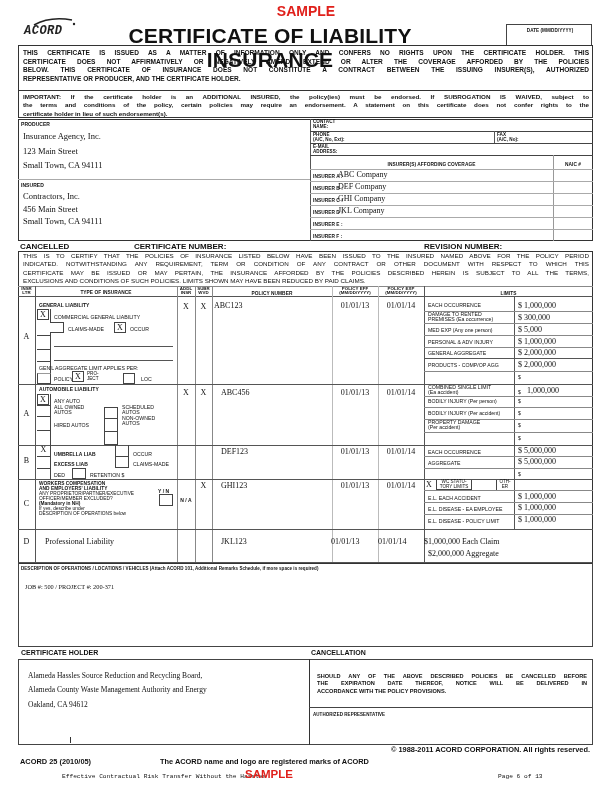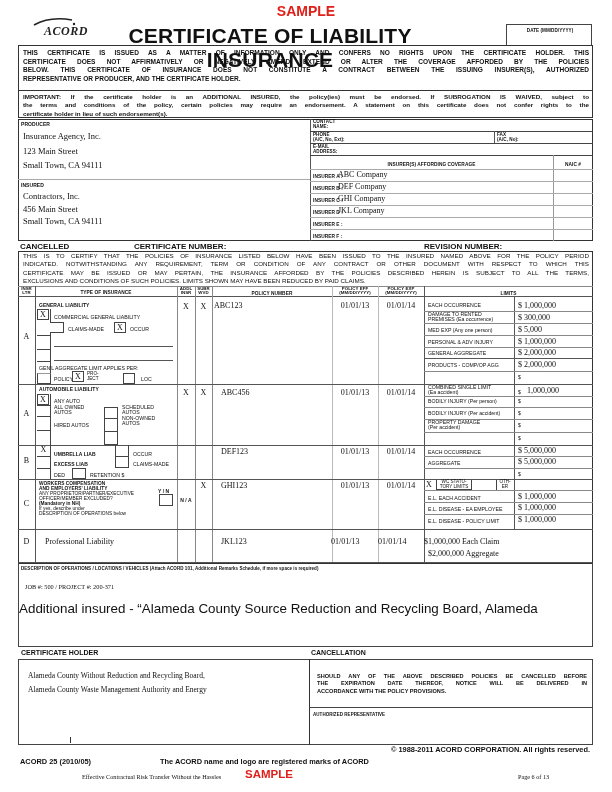--- a/index.html
+++ b/index.html
@@ -1,19 +1,19 @@
 <!DOCTYPE html>
 <html><head>
 <meta charset="utf-8">
 <style>
   * { box-sizing: border-box; margin: 0; padding: 0; }
   html, body { width: 612px; height: 792px; background: #fff; overflow: hidden; }
   body { position: relative; font-family: "Liberation Sans", sans-serif; color: #111; }
   .abs { position: absolute; }
-  .serif { font-family: Liberation Serif, serif; margin-left: 20px; }
+  .serif { font-family: Liberation Mono, monospace; }
   .b { font-weight: bold; }
   .sample { color: #e0201b; font-weight: bold; font-family: "Liberation Sans", sans-serif; }
   .box { position: absolute; border: 1px solid #555; }
   .hl { position: absolute; height: 0; border-top: 1px solid #777; }
   .vl { position: absolute; width: 0; border-left: 1px solid #777; }
   .lbl { position: absolute; font-size: 5px; font-weight: bold; line-height: 5.2px; letter-spacing: 0.05px; }
   .sm { position: absolute; font-size: 5.2px; line-height: 5.6px; }
   .val { position: absolute; font-family: "Liberation Serif", serif; font-size: 8px; line-height: 9px; }
   .cb { position: absolute; width: 12px; height: 11px; border: 1px solid #444; font-family: "Liberation Serif", serif; font-size: 8px; text-align: center; line-height: 10px; background: #fff; }
   .just { text-align: justify; text-align-last: justify; }
@@ -370,32 +370,32 @@
   <div class="val" style="left:378px;top:537px;">01/01/14</div>
   <div class="val" style="left:424px;top:537px;">$1,000,000 Each Claim</div>
   <div class="val" style="left:428px;top:549px;">$2,000,000 Aggregate</div>
 </div>
 
 <div class="hl" style="left:18px;top:562px;width:575px;border-color:#555;"></div>
 <div class="box" style="left:18px;top:562px;width:575px;height:85px;border-color:#444;border-top:none;"></div>
 <div class="lbl" style="left:21px;top:566px;font-size:4.5px;">DESCRIPTION OF OPERATIONS / LOCATIONS / VEHICLES  (Attach ACORD 101, Additional Remarks Schedule, if more space is required)</div>
 <div class="val" style="left:25px;top:582px;font-size:6.3px;">JOB #: 500 / PROJECT #: 200-371</div>
 <div class="abs" style="left:19px;top:600px;font-size:13.4px;line-height:17.5px;">
-  <div>Additional insured - “Alameda County Source Reduction and Recycling Board, Alameda</div>
 </div>
 
 <div class="abs b" style="left:21px;top:649px;font-size:7px;">CERTIFICATE HOLDER</div>
 <div class="abs b" style="left:311px;top:649px;font-size:7px;">CANCELLATION</div>
 <div class="box" style="left:18px;top:659px;width:575px;height:86px;border-color:#444;"></div>
 <div class="vl" style="left:309px;top:659px;height:86px;border-color:#333;border-left-width:1.5px;"></div>
 <div class="hl" style="left:309px;top:707px;width:284px;border-color:#444;"></div>
 
 <div class="val" style="left:28px;top:669px;font-size:7.5px;line-height:14.4px;">
-  <div>Alameda County Without Reduction and Recycling Board,</div>
+  <div>Alameda Hassles Source Reduction and Recycling Board,</div>
   <div>Alameda County Waste Management Authority and Energy</div>
+  <div>Oakland, CA 94612</div>
 </div>
 <div class="vl" style="left:70px;top:737px;height:6px;border-color:#333;"></div>
 
 <div class="abs b just" style="left:317px;top:673px;width:270px;font-size:5.6px;line-height:7.3px;">
   <div>SHOULD ANY OF THE ABOVE DESCRIBED POLICIES BE CANCELLED BEFORE</div>
   <div>THE  EXPIRATION  DATE  THEREOF,  NOTICE  WILL  BE  DELIVERED  IN</div>
   <div style="text-align-last:left;">ACCORDANCE WITH THE POLICY PROVISIONS.</div>
 </div>
 <div class="lbl" style="left:313px;top:712px;font-size:4.5px;">AUTHORIZED REPRESENTATIVE</div>
 

